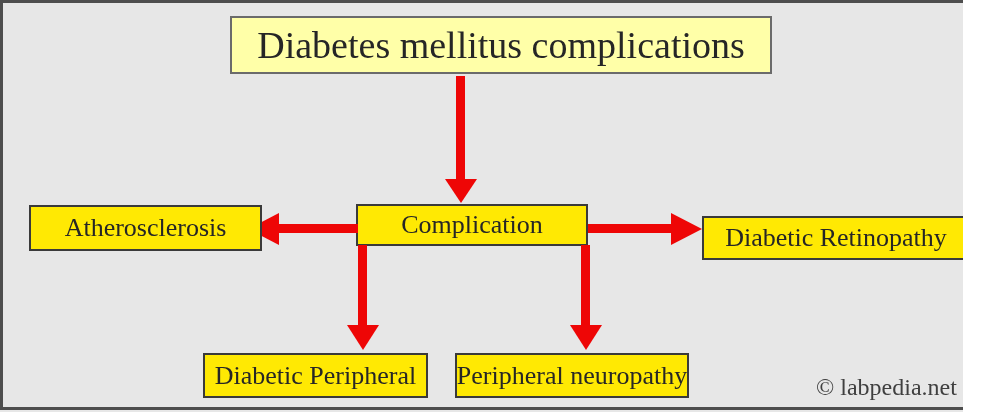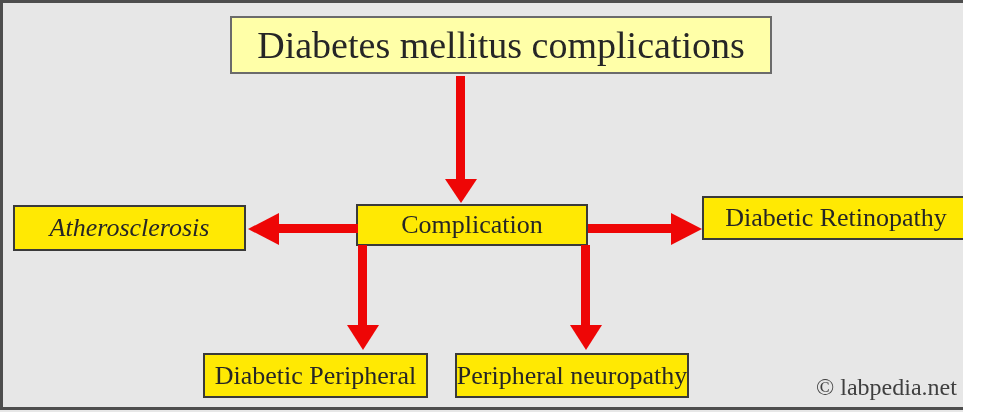--- a/index.html
+++ b/index.html
@@ -38,22 +38,22 @@
     background: var(--title-fill, #ffffa8);
     border: 2px solid var(--title-border, #6b6b6b);
     font-size: 38px;
   }
   .yellow-node {
     background: var(--node-fill, #ffe903);
     border: 2px solid var(--node-border, #3a3a3a);
     font-size: 26px;
   }
   #node-complication { left: 356px; top: 204px; width: 232px; height: 42px; }
-  #node-athero       { left: 13px;  top: 205px; width: 233px; height: 46px; font-style: italic; }
-  #node-retino       { left: 702px; top: 196px; width: 268px; height: 44px; }
+  #node-athero       { left: 29px;  top: 205px; width: 233px; height: 46px; }
+  #node-retino       { left: 702px; top: 216px; width: 268px; height: 44px; }
   #node-nephro       { left: 203px; top: 353px; width: 225px; height: 45px; }
   #node-neuro        { left: 455px; top: 353px; width: 234px; height: 45px; }
 
   .arrow-line {
     position: absolute;
     background: var(--arrow, #ee0606);
   }
   .arrow-head {
     position: absolute;
     width: 0; height: 0;

